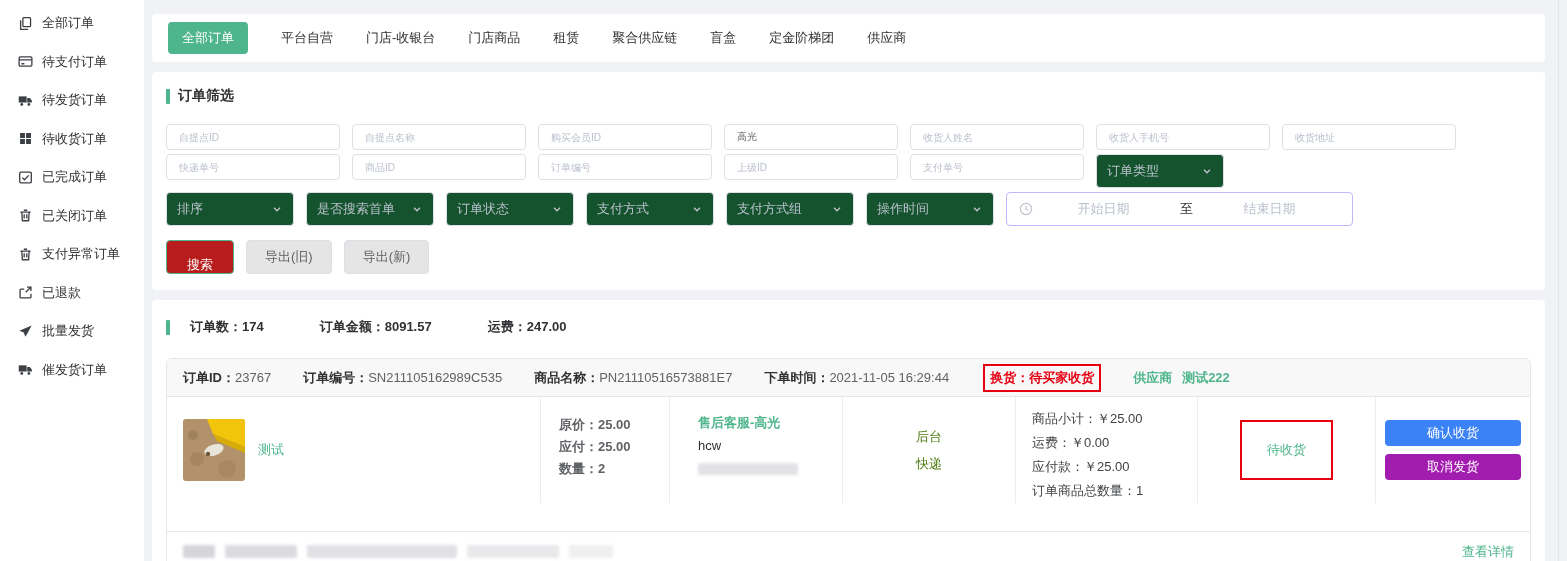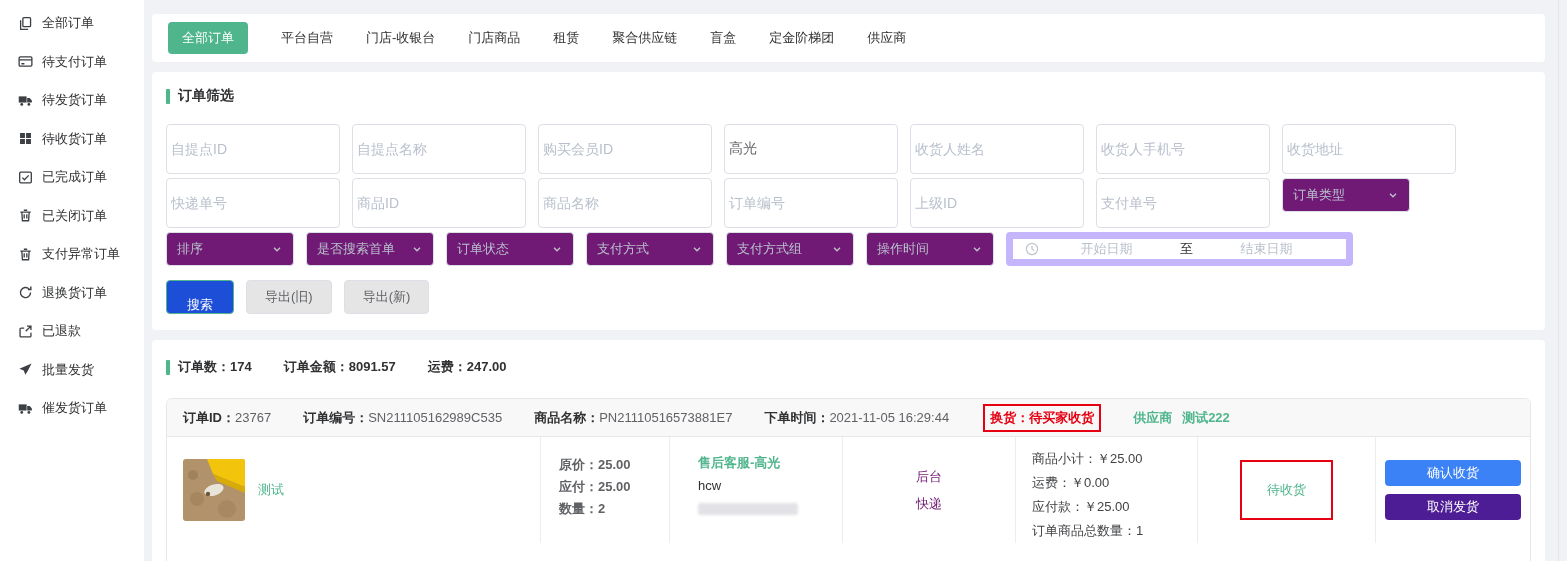--- a/index.html
+++ b/index.html
@@ -19,60 +19,60 @@
   
   .tabbar { margin-top:14px; height:48px; display:flex; align-items:center; padding:0 16px; gap:33px; }
   .tab { color:#303133; cursor:pointer; white-space:nowrap; }
   .tab.active { background:#4fb58d; color:#fff; padding:7px 14px; border-radius:4px; }
   
   .filtercard { margin-top:10px; padding:14px 14px 16px; }
   .sec-title { display:flex; align-items:center; gap:8px; font-weight:bold; font-size:14px; height:20px; }
   .green-bar { width:4px; height:15px; background:#4fb58d; border-radius:1px; }
   .frow { display:flex; gap:12px; margin-top:4px; }
   .frow.first { margin-top:18px; }
-  .f-input { width:174px; height:50px; border:1px solid #dcdfe6; border-radius:4px; padding:0 4px; font-size:14px; color:#606266; outline:none; background:#fff; font-family:inherit; }
+  .f-input { width:174px; height:26px; border:1px solid #dcdfe6; border-radius:4px; padding:0 12px; font-size:10px; color:#606266; outline:none; background:#fff; font-family:inherit; }
   .f-input::placeholder { color:#b9c0cc; }
-  .f-select { width:128px; height:34px; border:1px solid #dcdfe6; border-radius:4px; padding:0 10px; display:flex; align-items:center; justify-content:space-between; color:#b9c0cc; cursor:pointer; background:#701a75; }
-  .date-range { width:347px; height:34px; border:7px solid #c4b5fd; border-radius:4px; display:flex; align-items:center; padding:0 12px; background:#fff; }
+  .f-select { width:128px; height:34px; border:1px solid #dcdfe6; border-radius:4px; padding:0 10px; display:flex; align-items:center; justify-content:space-between; color:#b9c0cc; cursor:pointer; background:#14532d; }
+  .date-range { width:347px; height:34px; border:1px solid #c4b5fd; border-radius:4px; display:flex; align-items:center; padding:0 12px; background:#fff; }
   .date-range .ph { color:#b9c0cc; flex:1; text-align:center; }
   .date-range .sep { color:#303133; padding:0 6px; }
   .btnrow { display:flex; gap:12px; margin-top:14px; }
   .btn { height:34px; border-radius:4px; border:1px solid #dcdfe6; background:#e5e5e5; color:#606266; padding:0 18px; font-size:13px; cursor:pointer; font-family:inherit; }
-  .btn.primary { background:#1d4ed8; border-color:#4fb58d; color:#fff; padding:15px 20px; }
+  .btn.primary { background:#b91c1c; border-color:#4fb58d; color:#fff; padding:15px 20px; }
   
   .orderscard { margin-top:10px; padding:14px; min-height:262px; }
-  .summary { display:flex; align-items:center; gap:8px; font-weight:bold; color:#303133; margin-top:4px; }
+  .summary { display:flex; align-items:center; gap:20px; font-weight:bold; color:#303133; margin-top:4px; }
   .summary .gap { width:16px; }
   
   .order-box { border:1px solid #e7e7e7; border-radius:6px; margin-top:22px; overflow:hidden; }
   .order-head { height:38px; background:#f8f8f8; border-bottom:1px solid #e7e7e7; display:flex; align-items:center; padding:0 16px; gap:32px; white-space:nowrap; }
   .oh-label { font-weight:bold; color:#303133; }
   .oh-value { color:#606266; }
   .exchange { color:#e60012; font-weight:bold; border:2px solid #e60012; padding:3px 5px; margin-left:2px; }
   .supplier { color:#4fb58d; font-weight:bold; display:flex; gap:10px; }
   .order-body { display:flex; min-height:102px; }
   .col { border-right:1px solid #ededed; }
   .col:last-child { border-right:none; }
   .col-product { flex:0 0 374px; display:flex; align-items:center; gap:13px; padding:14px 16px; }
   .prod-img { width:62px; height:62px; border-radius:3px; overflow:hidden; flex:0 0 auto; }
   .prod-name { color:#4fb58d; cursor:pointer; }
   .col-price { flex:0 0 129px; padding:17px 0 0 18px; color:#606266; line-height:22px;font-weight:bold; }
   .col-service { flex:0 0 173px; padding:14px 0 0 28px; line-height:23px; }
   .svc-dept { color:#4fb58d; font-weight:bold; cursor:pointer; }
   .svc-agent { color:#303133; }
   .redact { background:#e2e2e6; border-radius:2px; filter:blur(1.5px); }
-  .col-delivery { flex:0 0 173px; display:flex; flex-direction:column; justify-content:center; align-items:center; line-height:27px; color:#701a75; }
+  .col-delivery { flex:0 0 173px; display:flex; flex-direction:column; justify-content:center; align-items:center; line-height:27px; color:#4d7c0f; }
   .col-totals { flex:0 0 182px; padding:10px 0 0 16px; color:#404244; line-height:24px; }
   .col-status { flex:0 0 178px; display:flex; align-items:center; justify-content:center; }
   .status-annot { border:2px solid #e60012; padding:19px 25px; }
   .status-text { color:#4fb58d; }
   .col-actions { flex:1; display:flex; flex-direction:column; align-items:center; justify-content:center; gap:8px; }
   .act-btn { width:136px; height:26px; border:none; border-radius:4px; color:#fff; font-size:13px; cursor:pointer; font-family:inherit; }
   .act-btn.green { background:#3b82f6; }
-  .act-btn.orange { background:#4c1d95; }
+  .act-btn.orange { background:#a21caf; }
   .order-foot { border-top:1px solid #e7e7e7; height:40px; display:flex; align-items:center; justify-content:space-between; padding:0 16px;margin-top:28px; }
   .redact-row { display:flex; gap:10px; align-items:center; }
   .detail-link { color:#4fb58d; cursor:pointer; }
   .scroll-line { position:absolute; right:8px; top:0; width:1px; height:561px; background:#e4e4e4; }
 </style>
 </head>
 <body>
 
 <div class="sidebar">
   <div class="side-item">
@@ -119,27 +119,20 @@
       </svg>
     <span>已关闭订单</span>
   </div>
   <div class="side-item">
     <svg viewBox="0 0 16 16" width="15" height="15" fill="none" stroke="#3c3f43" stroke-width="1.4">
         <path d="M2.5 4.3h11M6.2 2.4h3.6"></path>
         <path d="M4.1 4.3l.6 9.3h6.6l.6-9.3"></path>
         <path d="M6.6 6.6v4.6M9.4 6.6v4.6"></path>
       </svg>
     <span>支付异常订单</span>
-  </div>
-  <div class="side-item">
-    <svg viewBox="0 0 16 16" width="15" height="15" fill="none" stroke="#3c3f43" stroke-width="1.5">
-        <path d="M13.4 8a5.4 5.4 0 1 1-1.6-3.8"></path>
-        <path d="M13.7 1.7v3.1h-3.1"></path>
-      </svg>
-    <span>退换货订单</span>
   </div>
   <div class="side-item">
     <svg viewBox="0 0 16 16" width="15" height="15" fill="none" stroke="#3c3f43" stroke-width="1.4">
         <path d="M13.8 9.4v3.4a1 1 0 0 1-1 1H3.2a1 1 0 0 1-1-1V5.4a1 1 0 0 1 1-1h3.4"></path>
         <path d="M9.6 2.2h4.2v4.2M13.6 2.4 8.2 7.8"></path>
       </svg>
     <span>已退款</span>
   </div>
   <div class="side-item">
     <svg viewBox="0 0 16 16" width="15" height="15" fill="#3c3f43">
@@ -182,21 +175,20 @@
       <input class="f-input" placeholder="自提点名称" style="">
       <input class="f-input" placeholder="购买会员ID" style="">
       <input class="f-input" style="color: rgb(96, 98, 102);" value="高光">
       <input class="f-input" placeholder="收货人姓名" style="">
       <input class="f-input" placeholder="收货人手机号" style="">
       <input class="f-input" placeholder="收货地址" style="">
     </div>
     <div class="frow">
       <input class="f-input" placeholder="快递单号" style="">
       <input class="f-input" placeholder="商品ID" style="">
-      <input class="f-input" placeholder="商品名称" style="">
       <input class="f-input" placeholder="订单编号" style="">
       <input class="f-input" placeholder="上级ID" style="">
       <input class="f-input" placeholder="支付单号" style="">
       <div class="f-select">
         <span>订单类型</span>
         <svg width="12" height="12" viewBox="0 0 12 12" fill="none" stroke="#c0c4cc" stroke-width="1.3">
             <path d="M3 4.8l3 3 3-3"></path>
           </svg>
       </div>
     </div>

